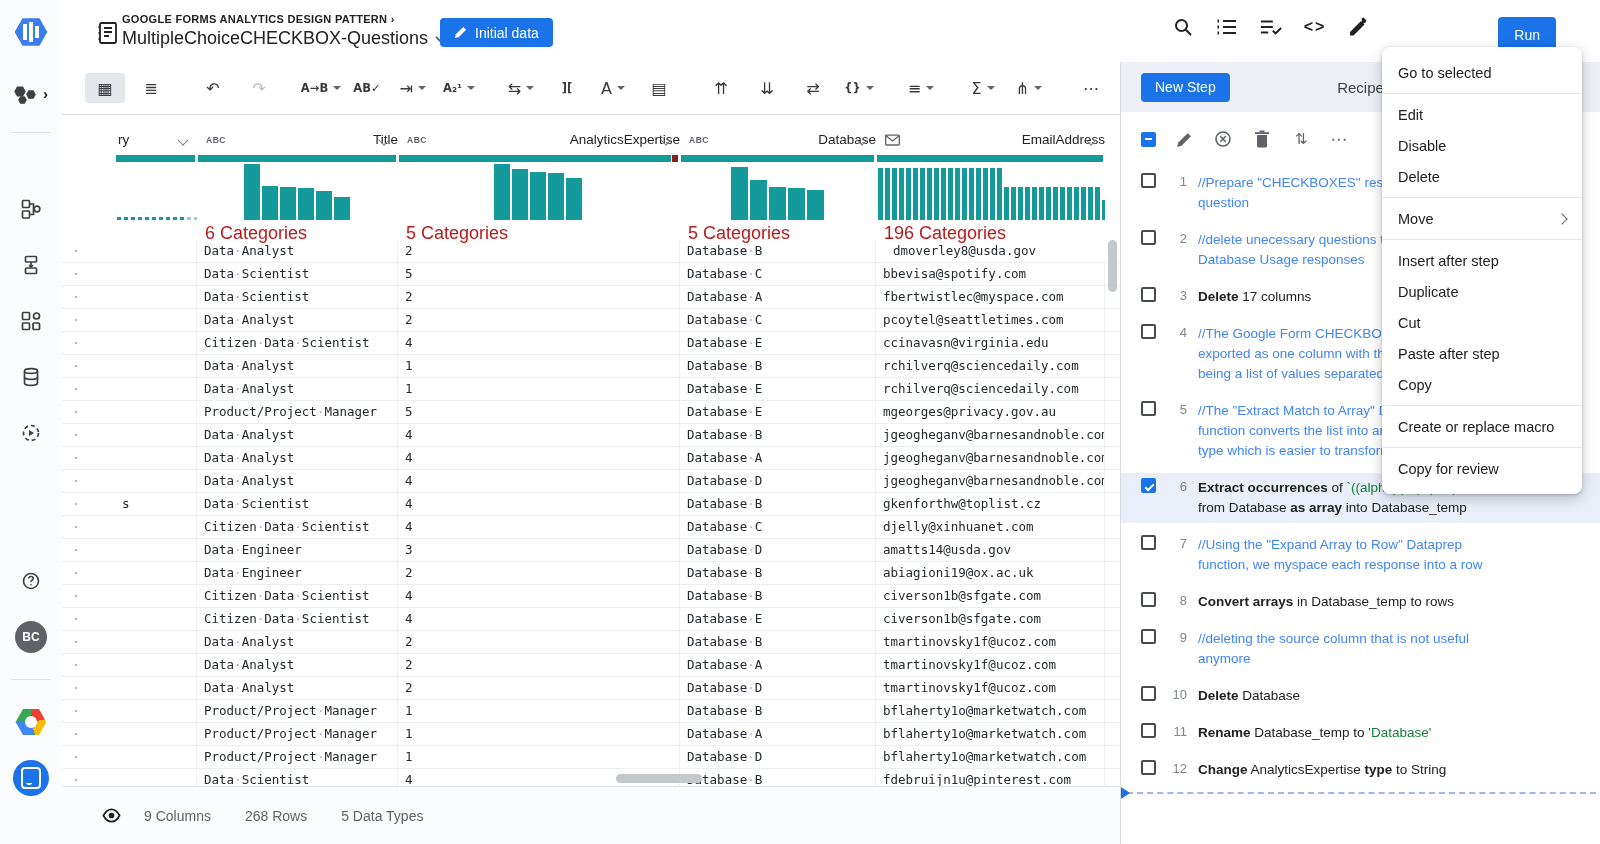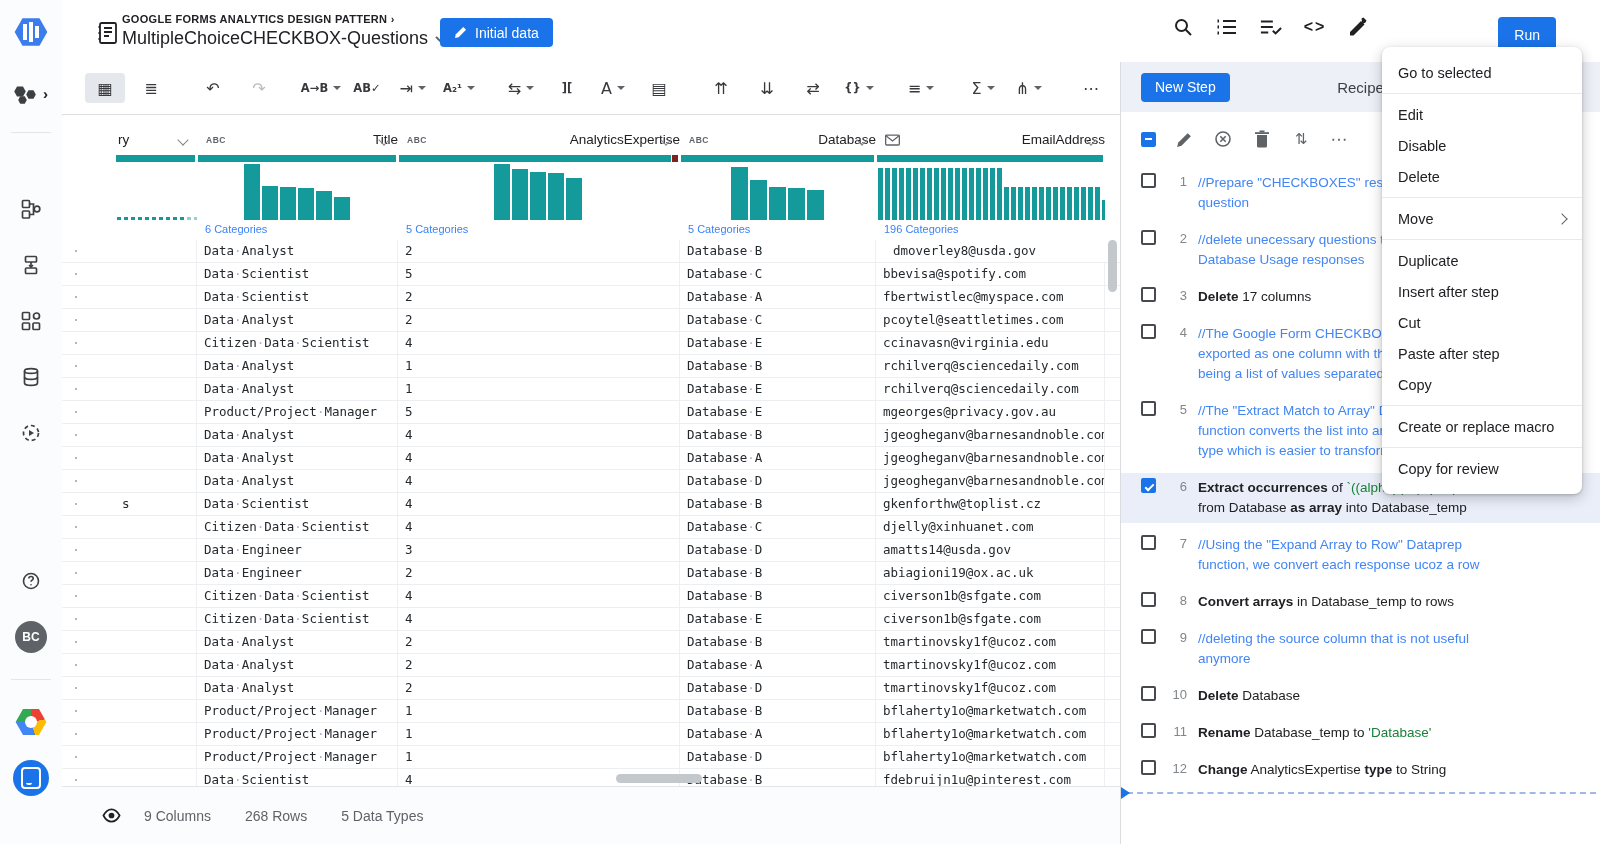--- a/index.html
+++ b/index.html
@@ -56,21 +56,21 @@
   .gh-name{position:absolute;top:4px;left:0;right:0;text-align:right;}
   .gh-name.leftal{text-align:left;left:3px;}
   .gh-type{position:absolute;left:9px;top:7px;font-size:8.5px;font-weight:700;letter-spacing:.5px;color:#5f6368;}
   .gh-chev{position:absolute;right:10px;top:8px;width:7px;height:7px;border-right:1.6px solid #80868b;border-bottom:1.6px solid #80868b;transform:rotate(45deg);}
   .qbar{height:7px;margin:1px 2px 0 1px;display:flex;}
   .qbar .valid{flex:1;background:#139a9b;}
   .qbar .invalid{width:6px;background:#7e2222;margin-left:1px;}
   .hist{height:58px;display:flex;align-items:flex-end;overflow:hidden;}
   .hist.center{justify-content:center;}
   .hbar{background:#149a9a;flex:none;}
-  .hcount{height:17px;font-size:11px;color:#3b82f6;padding:3px 0 0 8px;}
+  .hcount{height:17px;font-size:18px;color:#b91c1c;padding:3px 0 0 8px;}
   .rows{position:relative;}
   .grow{display:flex;height:22px;border-bottom:1px solid #eceef1;}
   .gcell{flex:none;box-sizing:border-box;border-right:1px solid #eef0f2;height:22px;line-height:21px;
          font-family:"DejaVu Sans Mono",monospace;font-size:12.5px;color:#24292d;
          padding-left:7px;overflow:hidden;white-space:nowrap;}
   .gcell .sp{color:#b8a7d6;}
   .gutter{flex:none;box-sizing:border-box;position:relative;}
   .gutter::after{content:"";position:absolute;left:13px;top:10px;width:2px;height:2px;border-radius:50%;background:#9aa0a6;}
   .vscroll{position:absolute;right:3px;top:124px;width:9px;height:52px;border-radius:5px;background:#c3c8cd;}
   .hscroll{position:absolute;left:554px;bottom:3px;width:86px;height:9px;border-radius:5px;background:#c3c8cd;}
@@ -763,21 +763,21 @@
           <div class="steptext">
             <span class="ln"><span class="seg-b">Extract occurrences</span><span> of </span><span class="seg-g">`((alpha) )* (alpha)`</span></span>
             <span class="ln"><span>from Database </span><span class="seg-b">as array</span><span> into Database_temp</span></span>
           </div>
         </div>
         <div class="step">
           <span class="cb"></span>
           <span class="stepnum">7</span>
           <div class="steptext">
             <span class="ln"><span class="seg-c">//Using the "Expand Array to Row" Dataprep</span></span>
-            <span class="ln"><span class="seg-c">function, we convert each response ucoz a row</span></span>
+            <span class="ln"><span class="seg-c">function, we myspace each response into a row</span></span>
           </div>
         </div>
         <div class="step">
           <span class="cb"></span>
           <span class="stepnum">8</span>
           <div class="steptext">
             <span class="ln"><span class="seg-b">Convert arrays</span><span> in Database_temp to rows</span></span>
           </div>
         </div>
         <div class="step">
@@ -831,26 +831,26 @@
         </div>
       </div>
       <div class="mgroup">
         <div class="mitem">
           <span>Move</span>
           <span class="sub"></span>
         </div>
       </div>
       <div class="mgroup">
         <div class="mitem">
+          <span>Insert after step</span>
+        </div>
+        <div class="mitem">
           <span>Duplicate</span>
         </div>
         <div class="mitem">
-          <span>Insert after step</span>
-        </div>
-        <div class="mitem">
           <span>Cut</span>
         </div>
         <div class="mitem">
           <span>Paste after step</span>
         </div>
         <div class="mitem">
           <span>Copy</span>
         </div>
       </div>
       <div class="mgroup">

